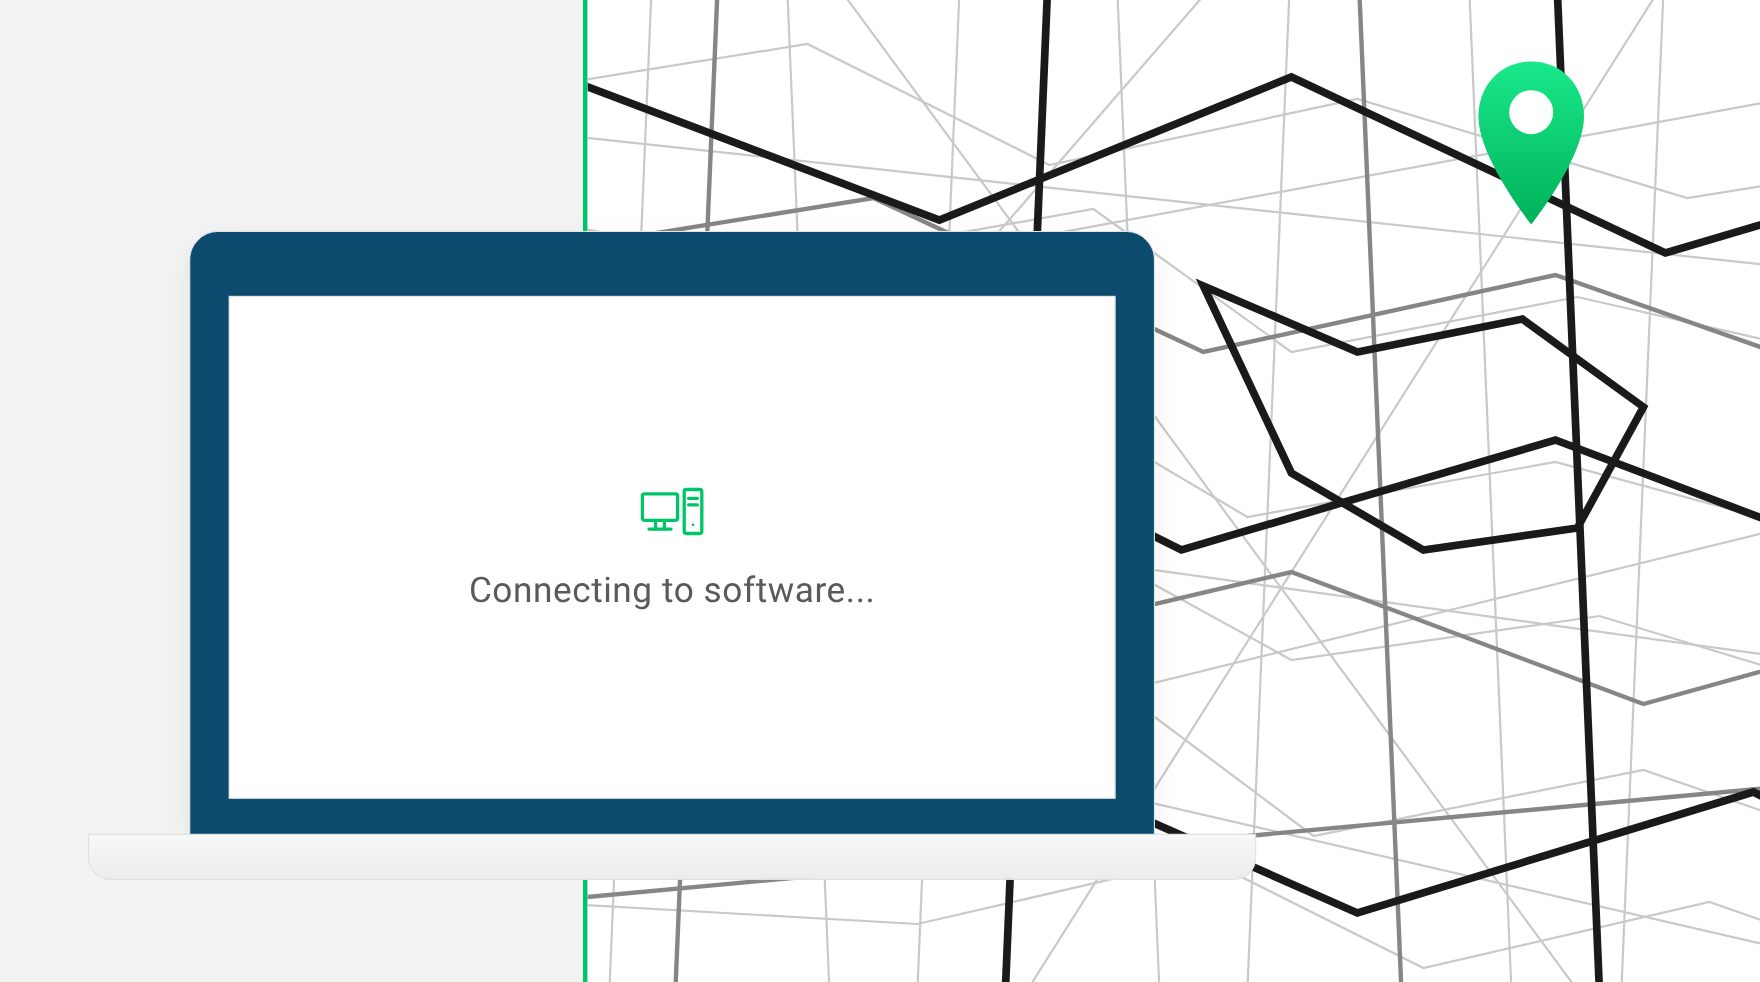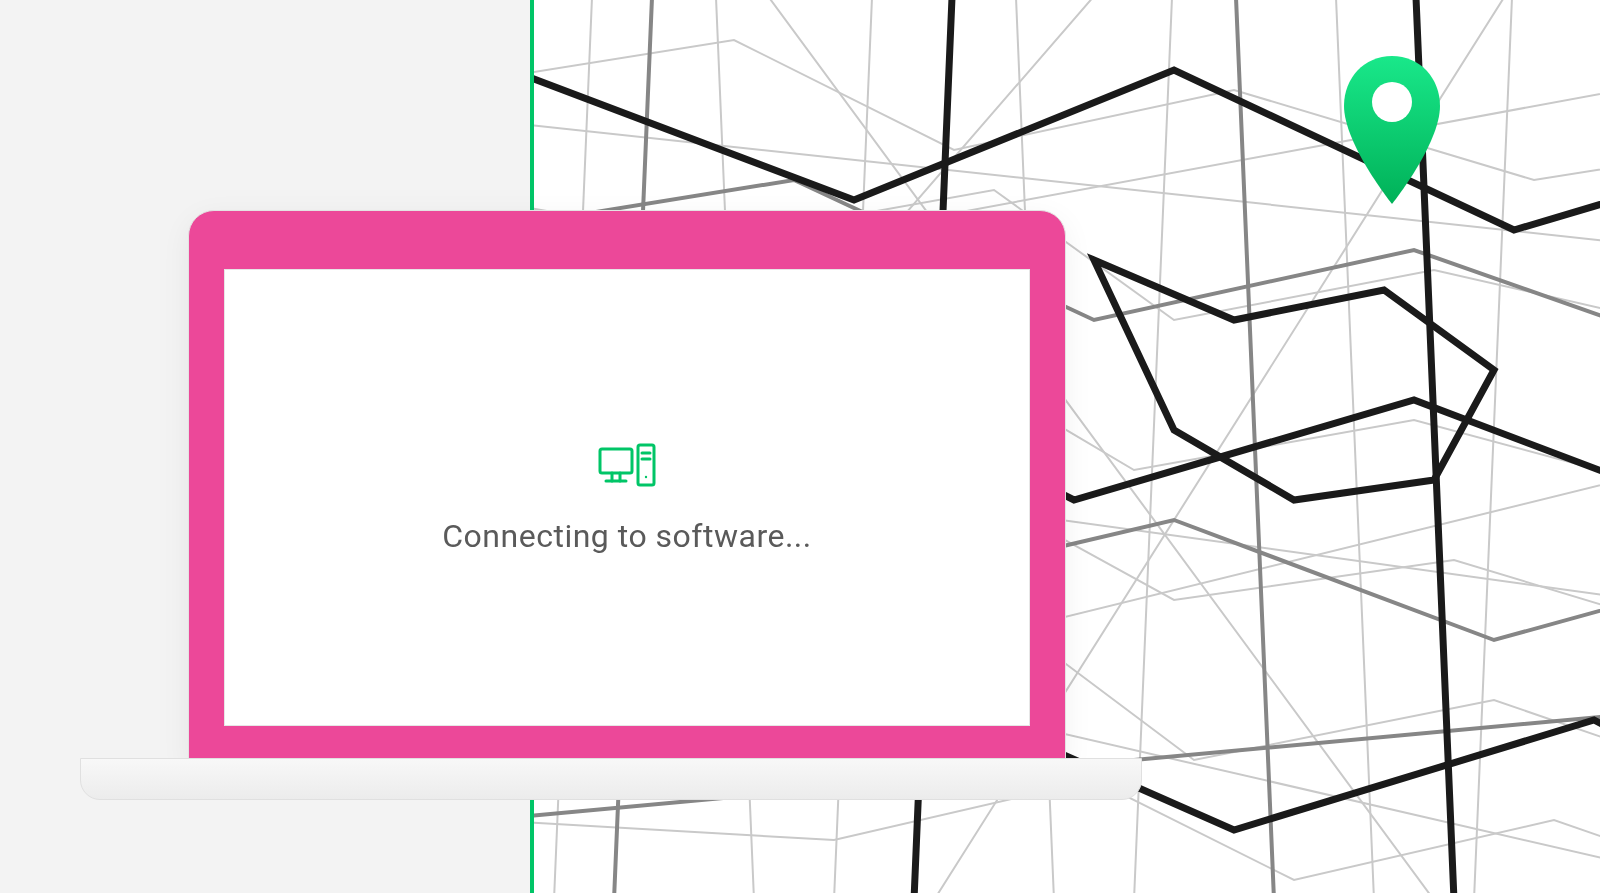--- a/index.html
+++ b/index.html
@@ -71,25 +71,25 @@
   .laptop {
     position: absolute;
     left: 80px;
     top: 210px;
     width: 1060px;
     height: 590px;
     z-index: 5;
   }
   .laptop-lid {
     position: absolute;
-    left: 108px;
+    left: 92px;
     top: 0;
     width: 876px;
     height: 550px;
-    background: #ec4899;
+    background: #0c4a6e;
     border: 1px solid #e3e3e3;
     border-top-left-radius: 26px;
     border-top-right-radius: 26px;
     box-shadow: 0 8px 30px rgba(0,0,0,0.06);
   }
   .laptop-screen {
     position: absolute;
     left: 35px;
     top: 58px;
     right: 35px;

